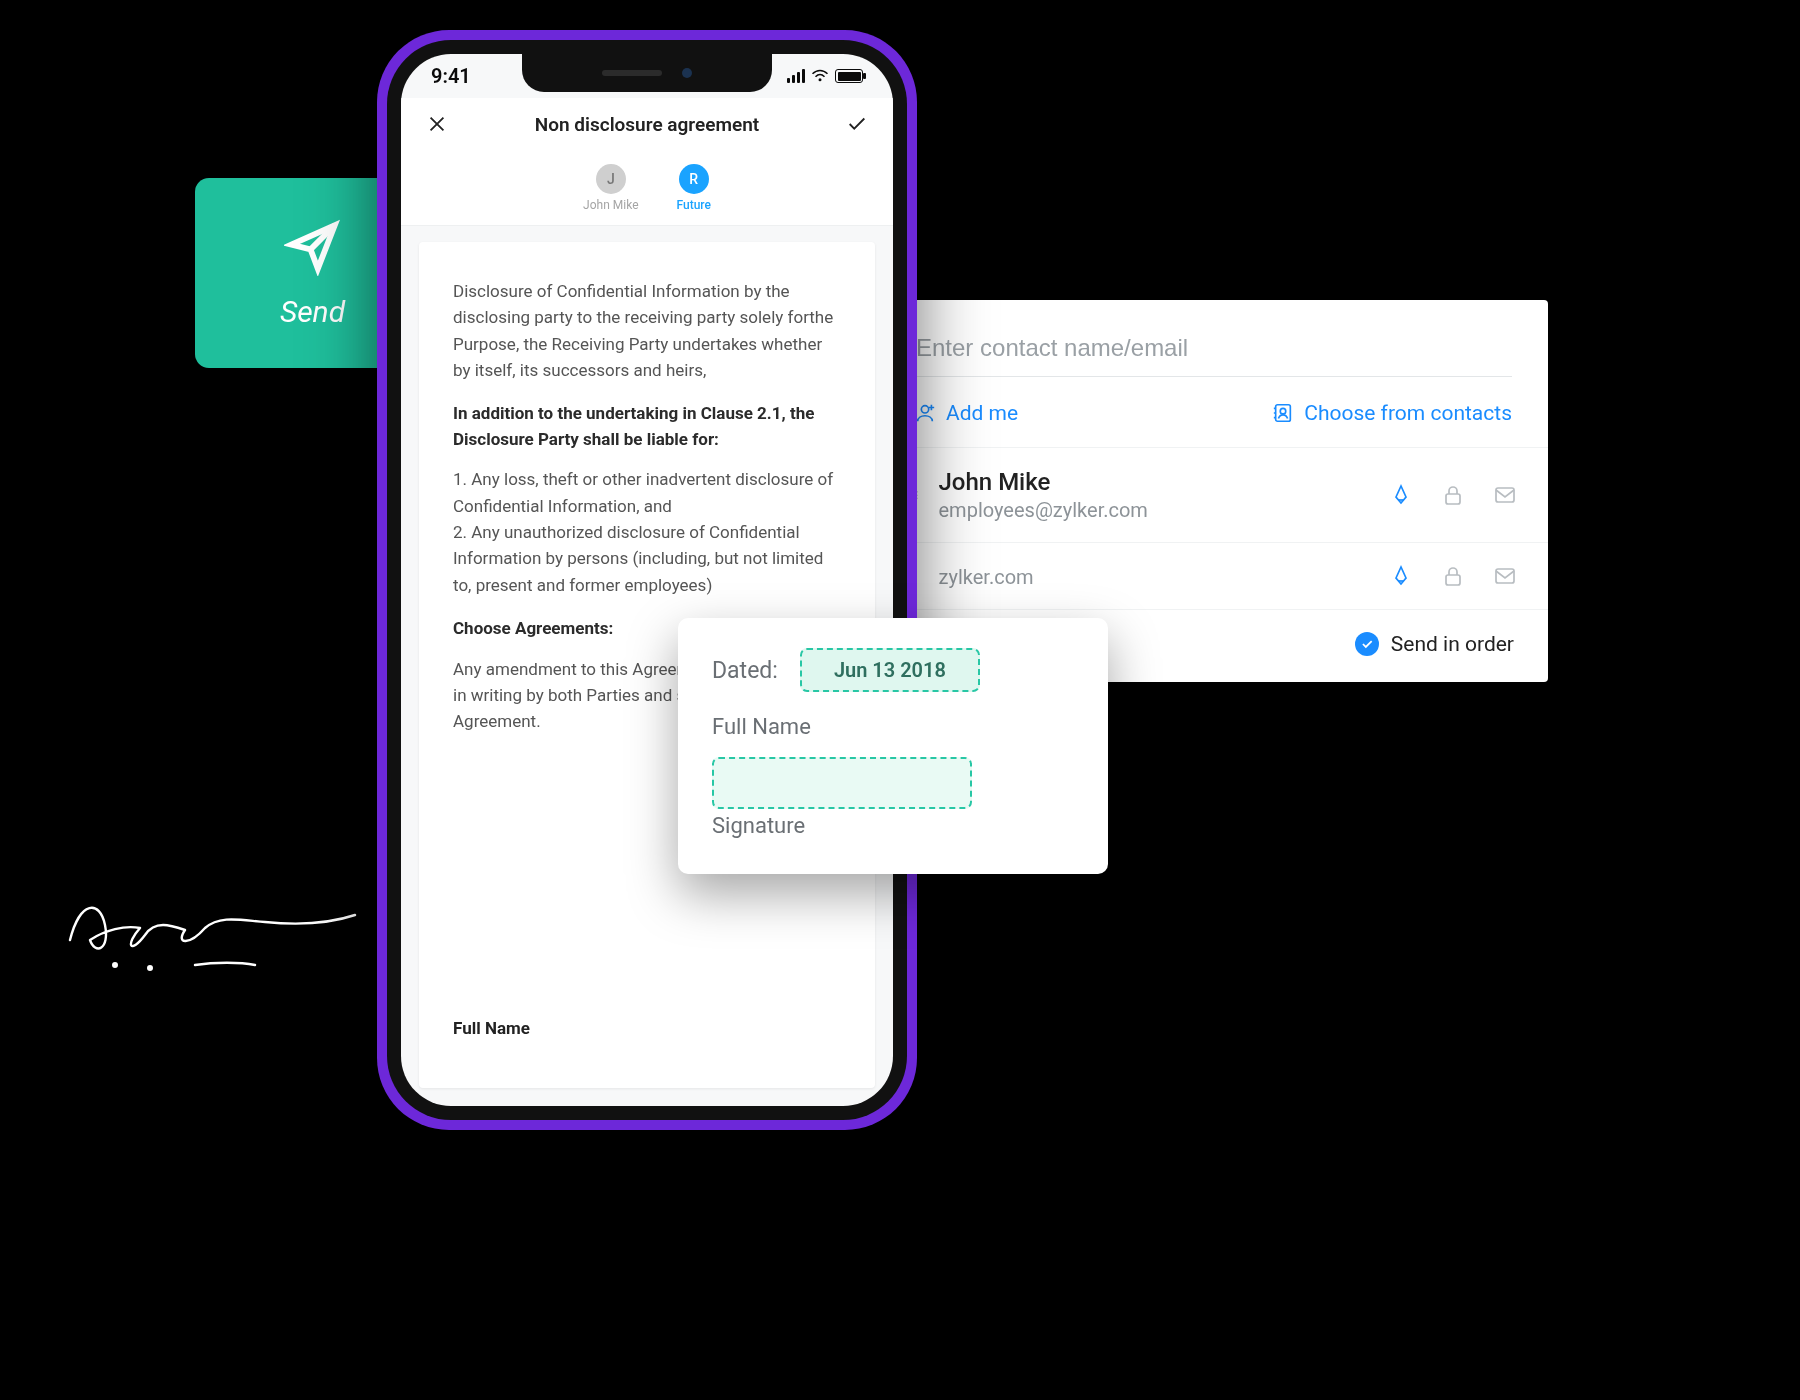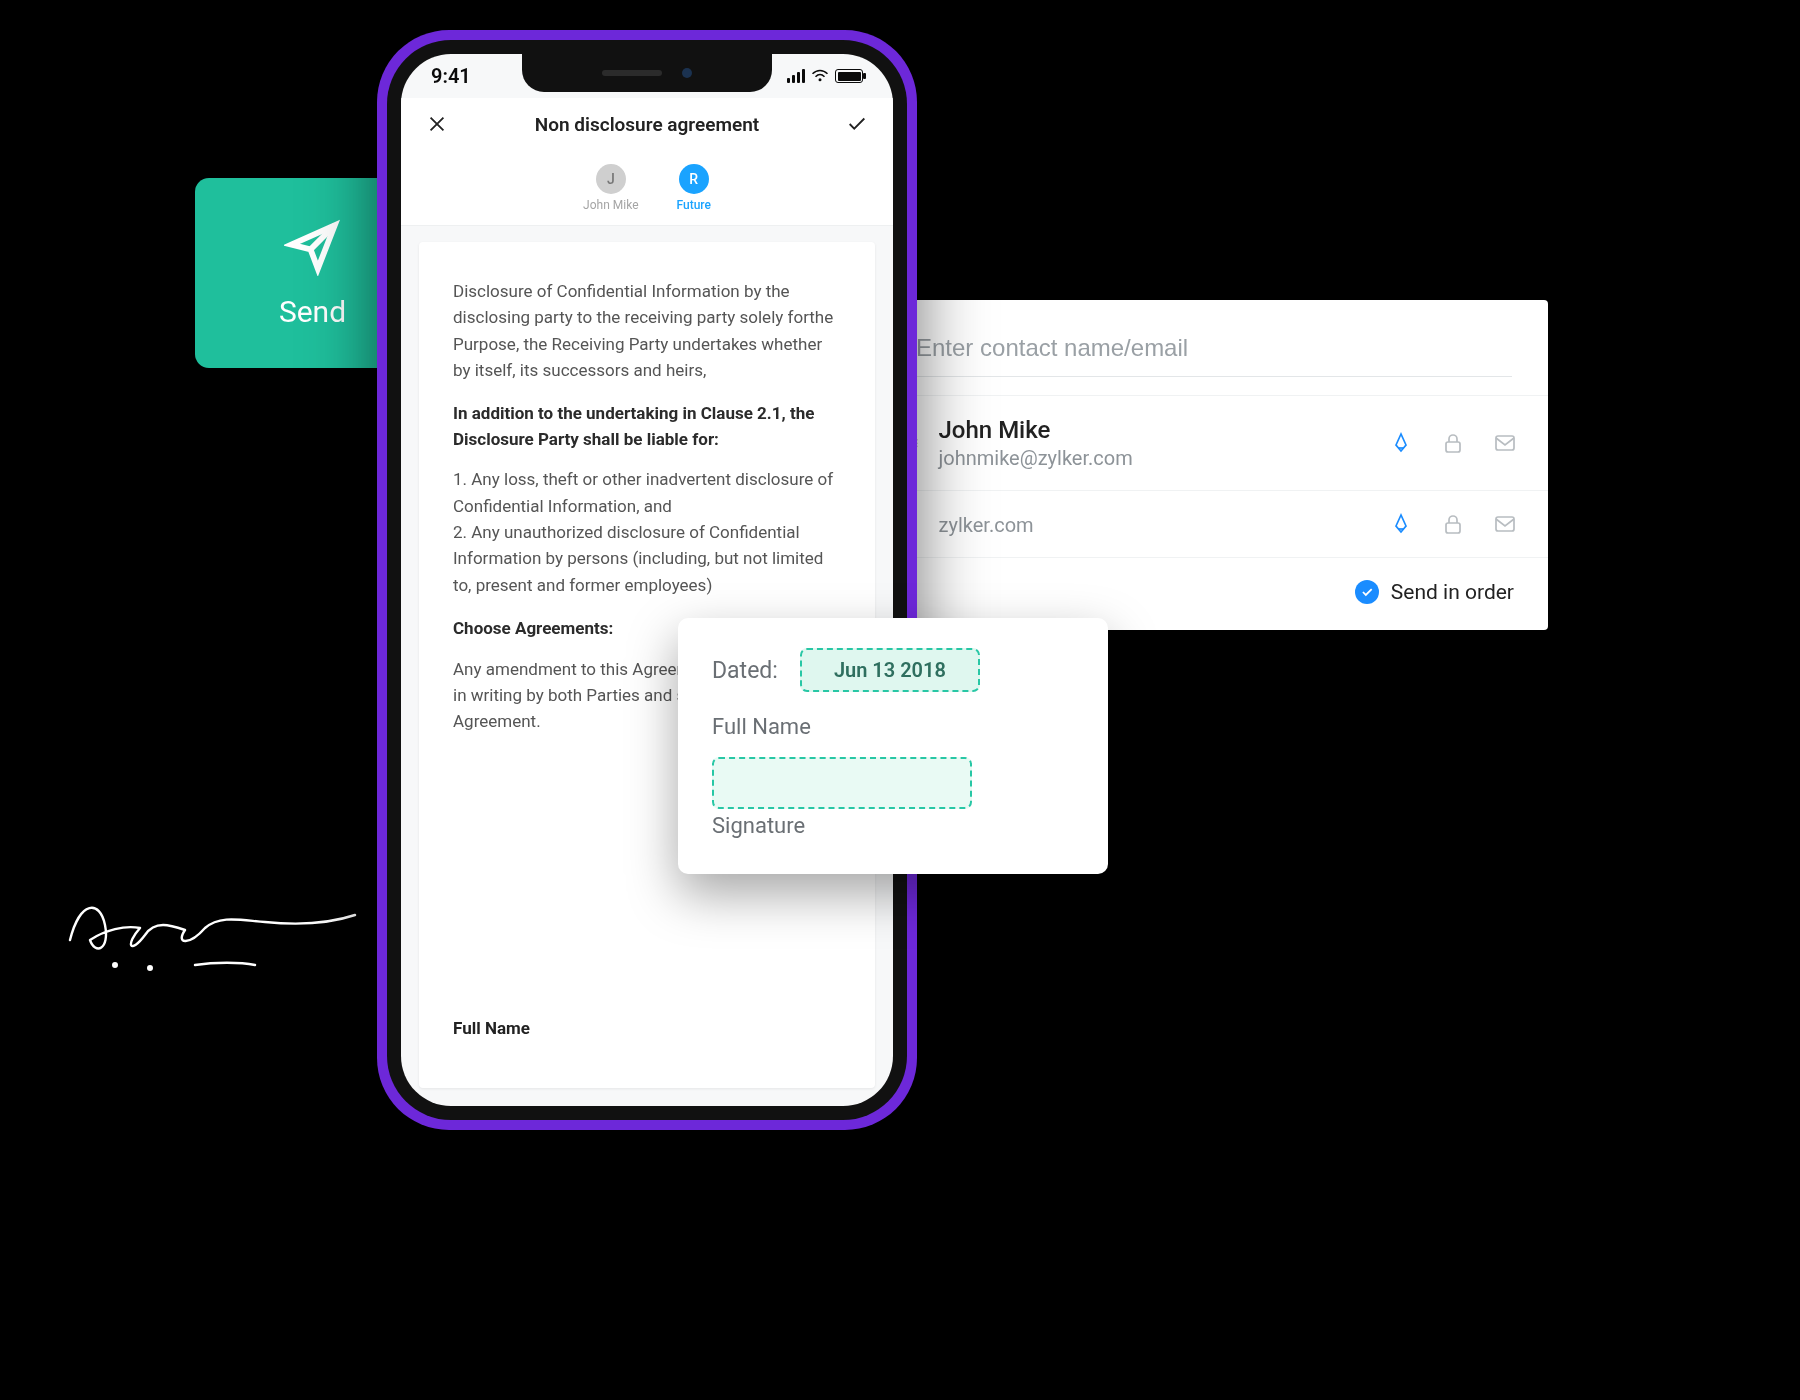--- a/index.html
+++ b/index.html
@@ -17,21 +17,21 @@
     left: 195px; top: 178px;
     width: 235px; height: 190px;
     background: #1fbf9c;
     border-radius: 14px;
     box-shadow: 0 8px 24px rgba(0,0,0,.35);
     display: flex; flex-direction: column;
     align-items: center; justify-content: center;
     color: #fff;
   }
   .send-card svg { width: 58px; height: 58px; stroke: #fff; fill: none; stroke-width: 2.4; }
-  .send-card .label { margin-top: 14px; font-size: 30px; font-weight: 400; }
+  .send-card .label { margin-top: 14px; font-size: 30px; font-weight: 400; font-style: italic; }
 
   
   .phone {
     position: absolute;
     left: 377px; top: 30px;
     width: 540px; height: 1100px;
     border-radius: 72px;
     background: #6d28d9;
     padding: 10px;
     box-shadow: 0 28px 70px rgba(0,0,0,.55);
@@ -212,26 +212,45 @@
         <path d="M11 13 L21 3"></path>
       </svg>
   </span>
   <span class="label">Send</span>
 </div>
 
 <div class="contact-panel">
   <div class="cp-search">
     <input type="text" placeholder="Enter contact name/email" style="">
   </div>
+  <div class="cp-quick">
+    <div class="qbtn">
+      <svg viewBox="0 0 24 24">
+          <circle cx="12" cy="8" r="4"></circle>
+          <path d="M4 21c0-4 4-6 8-6s8 2 8 6"></path>
+          <path d="M19 3v6M16 6h6"></path>
+        </svg>
+      <span>Add me</span>
+    </div>
+    <div class="qbtn">
+      <svg viewBox="0 0 24 24">
+          <rect x="4" y="3" width="16" height="18" rx="2"></rect>
+          <circle cx="12" cy="10" r="3"></circle>
+          <path d="M7 18c1-3 3-4 5-4s4 1 5 4"></path>
+          <path d="M4 7h-2M4 12h-2M4 17h-2"></path>
+        </svg>
+      <span>Choose from contacts</span>
+    </div>
+  </div>
 
   <div class="cp-row">
     <span class="drag">≡</span>
     <div class="info">
       <div class="nm">John Mike</div>
-      <div class="em">johnmike@zylker.com</div>
+      <div class="em">employees@zylker.com</div>
     </div>
     <div class="actions">
       <span class="aicon sign">
           <svg viewBox="0 0 24 24">
             <path d="M12 3 L7 14 L12 20 L17 14 Z"></path>
             <path d="M9 17 L15 17"></path>
           </svg>
         </span>
       <span class="aicon lock">
           <svg viewBox="0 0 24 24">

